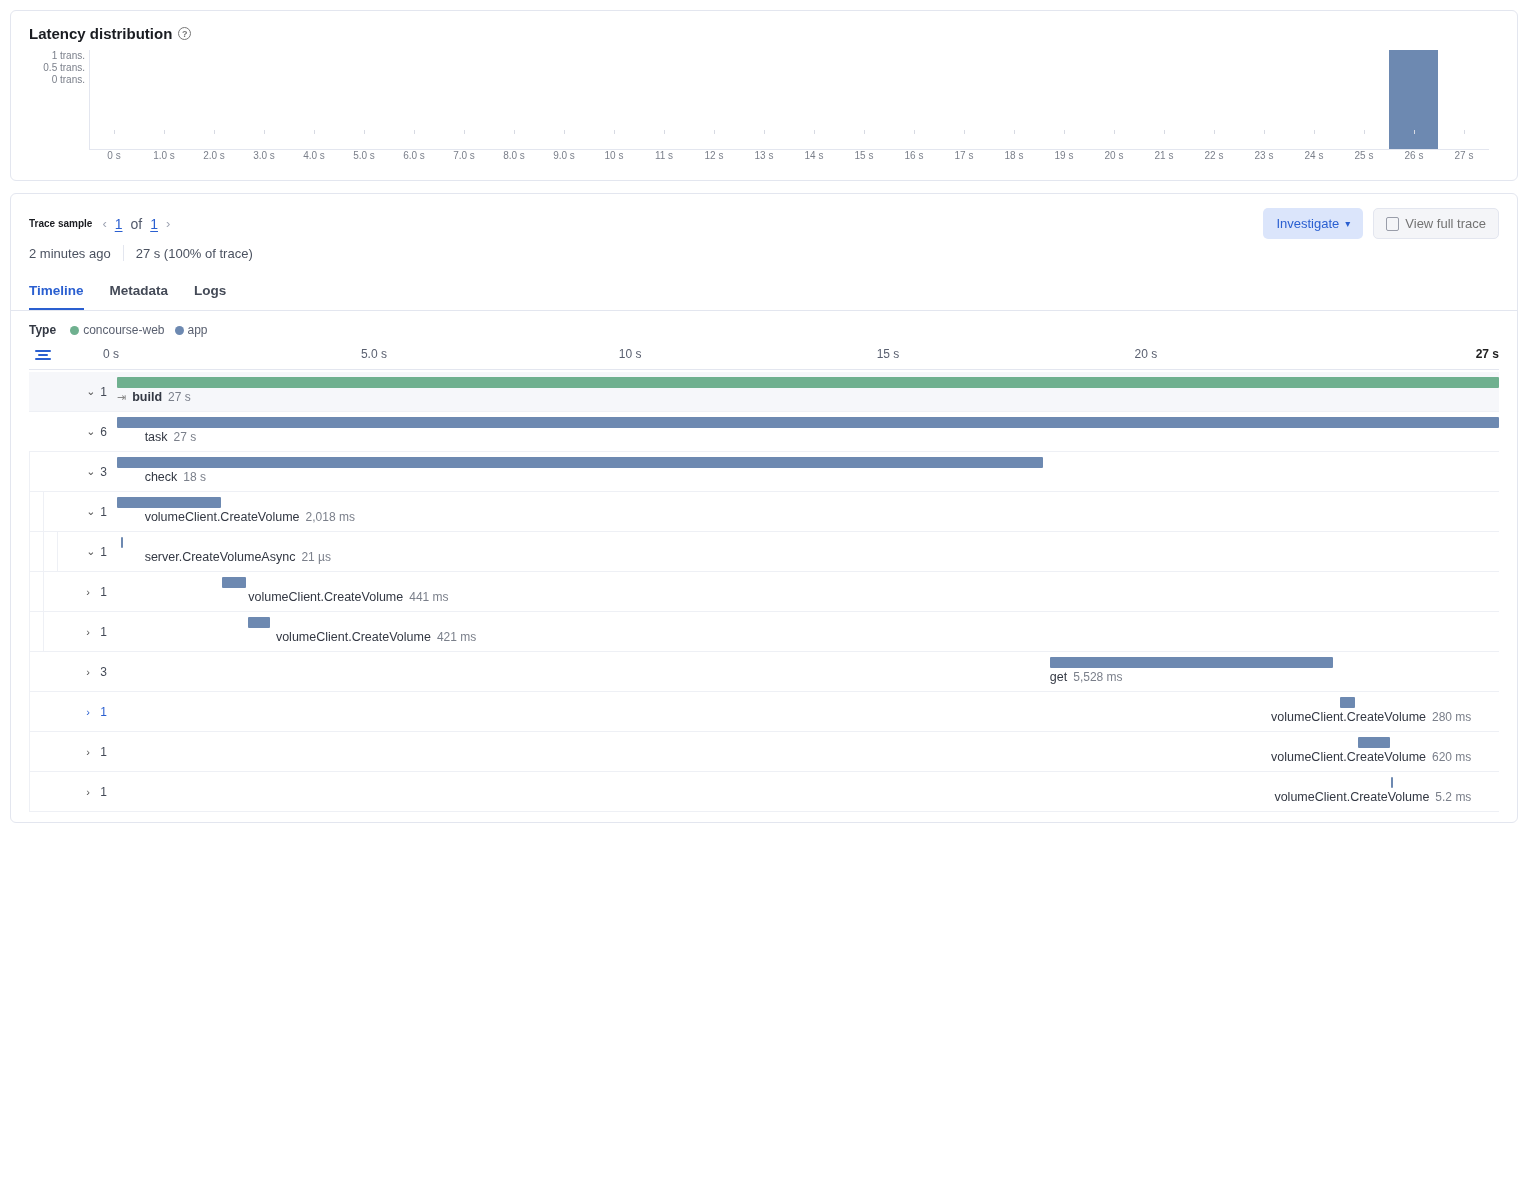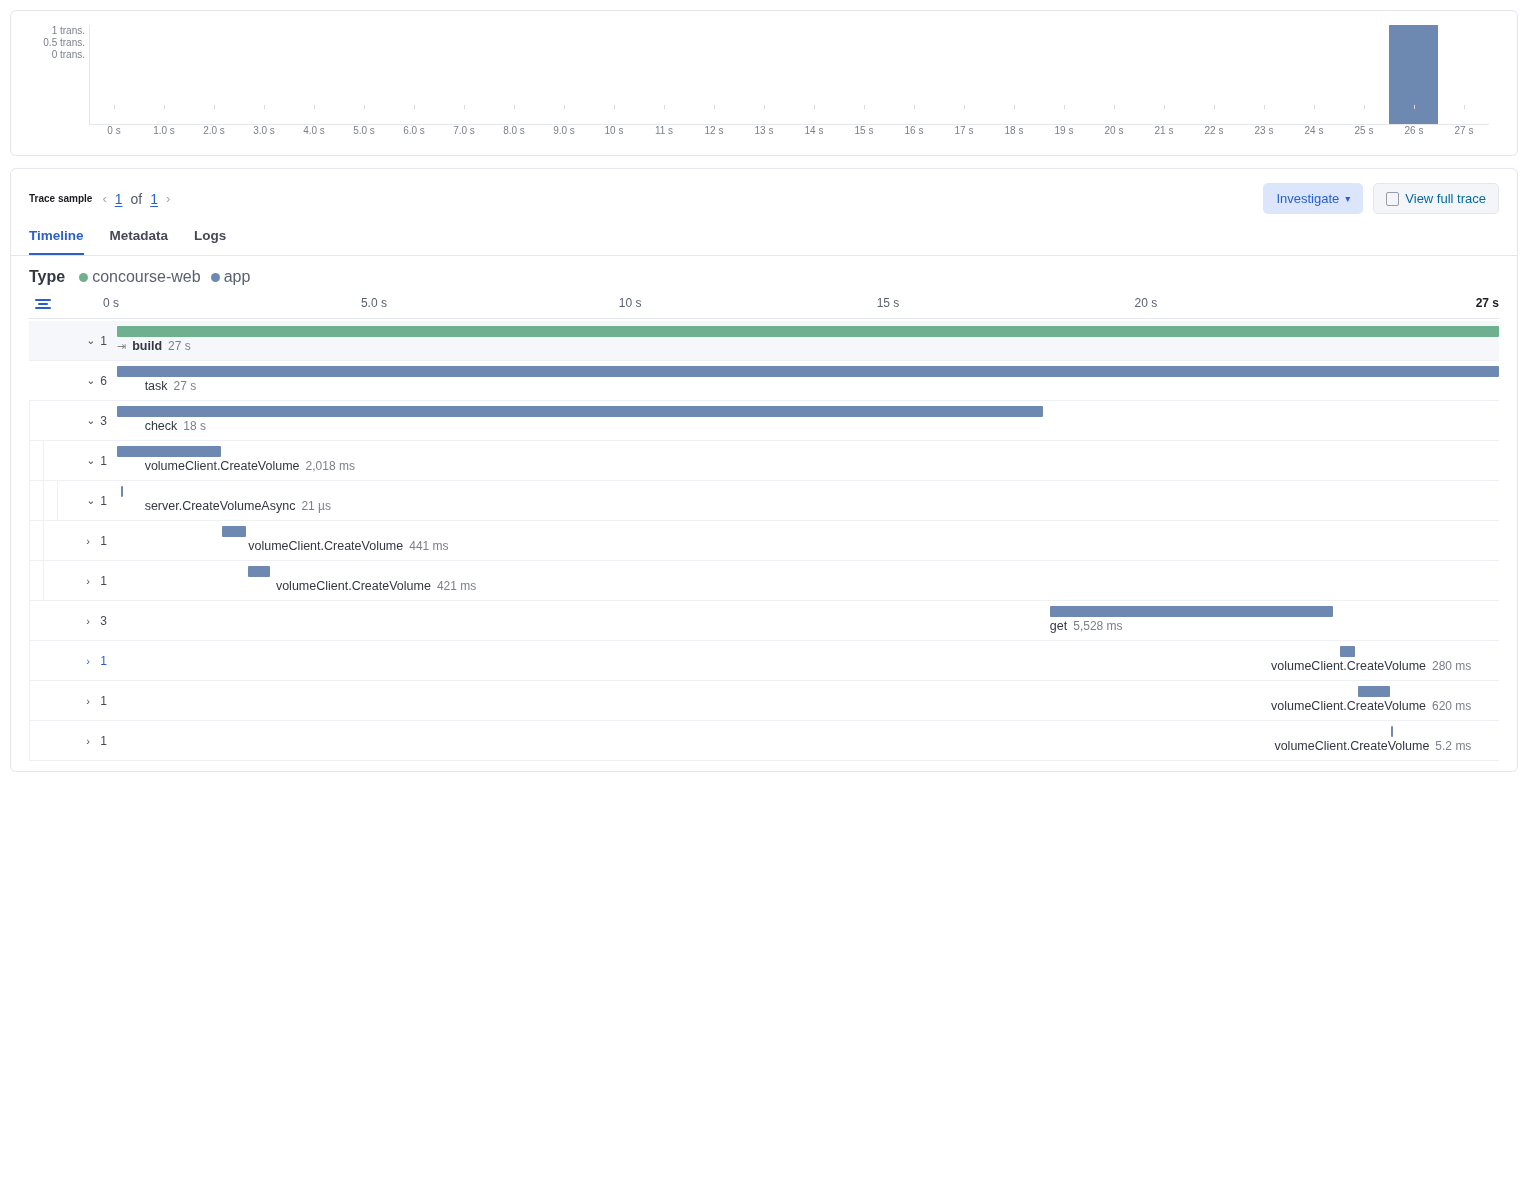--- a/index.html
+++ b/index.html
@@ -97,21 +97,21 @@
     display: inline-flex; align-items: center; gap: 6px;
     padding: 7px 12px;
     border-radius: 5px;
     font-size: 13px;
     cursor: pointer;
     border: 1px solid transparent;
   }
   .btn-invest { background: #dbe5fb; color: #2a5fd0; font-weight: 500;}
   .btn-invest .chev-down { font-size: 10px; }
   .btn-full {
-    background: #f4f5f8; color: #0369a1; border: 1px solid #e3e6ef;
+    background: #f4f5f8; color: #737373; border: 1px solid #e3e6ef;
   }
   .doc-icon {
     width: 13px; height: 14px;
     border: 1.3px solid #999da9;
     border-radius: 2px;
     position: relative;
   }
 
   .trace-sub {
     display: flex; align-items: center; gap: 12px;
@@ -132,21 +132,21 @@
     font-weight: 600;
     color: #444a57;
     cursor: pointer;
     border-bottom: 2px solid transparent;
   }
   .tab.active { color: #2a5fd0; border-bottom-color: #2a5fd0; }
 
   .legend-row {
     display: flex; align-items: center; gap: 10px;
     padding: 12px 0 10px 0;
-    font-size: 16px; color: #5a6070;
+    font-size: 12px; color: #5a6070;
   }
   .legend-row .lbl { font-weight: 700; color: #333843; margin-right: 4px;}
   .dot { width: 9px; height: 9px; border-radius: 50%; display: inline-block; margin-right: 4px; vertical-align: middle;}
   .dot.green { background: #6fb08f; }
   .dot.blue { background: #6d89b1; }
 
   .axis-row {
     display: flex; align-items: center;
     border-bottom: 1px solid #e3e6ef;
     padding-bottom: 6px;
@@ -209,20 +209,24 @@
     display: flex; align-items: center; gap: 6px;
   }
   .span-label .dur { color: #7a7f8a; font-size: 12px;}
   .span-label .bold { font-weight: 700; }
   .span-label .entry-icon { font-size: 11px; color: #888;}
 </style>
 </head>
 <body>
 
 <div class="panel">
+  <div class="panel-title">
+    <span>Latency distribution</span>
+    <span class="help-icon">?</span>
+  </div>
   <div class="latency-chart">
     <div class="ylabels">
       <div>1 trans.</div>
       <div>0.5 trans.</div>
       <div>0 trans.</div>
     </div>
     <div class="plot">
       <div class="bar" style="left: calc(26/28*100%); width: calc(1/28*100% - 1px); height: 100%;"></div>
     </div>
     <div class="xticks" id="lat-xticks">
@@ -276,20 +280,25 @@
         <span>Investigate</span>
         <span class="chev-down">▾</span>
       </div>
       <div class="btn btn-full">
         <span class="doc-icon"></span>
         <span>View full trace</span>
       </div>
     </div>
   </div>
 
+  <div class="trace-sub">
+    <span>2 minutes ago</span>
+    <span class="sep"></span>
+    <span>27 s (100% of trace)</span>
+  </div>
 
   <div class="tabs">
     <div class="tab active">Timeline</div>
     <div class="tab">Metadata</div>
     <div class="tab">Logs</div>
   </div>
 
   <div class="legend-row">
     <span class="lbl">Type</span>
     <span><span class="dot green"></span><span>concourse-web</span></span>

